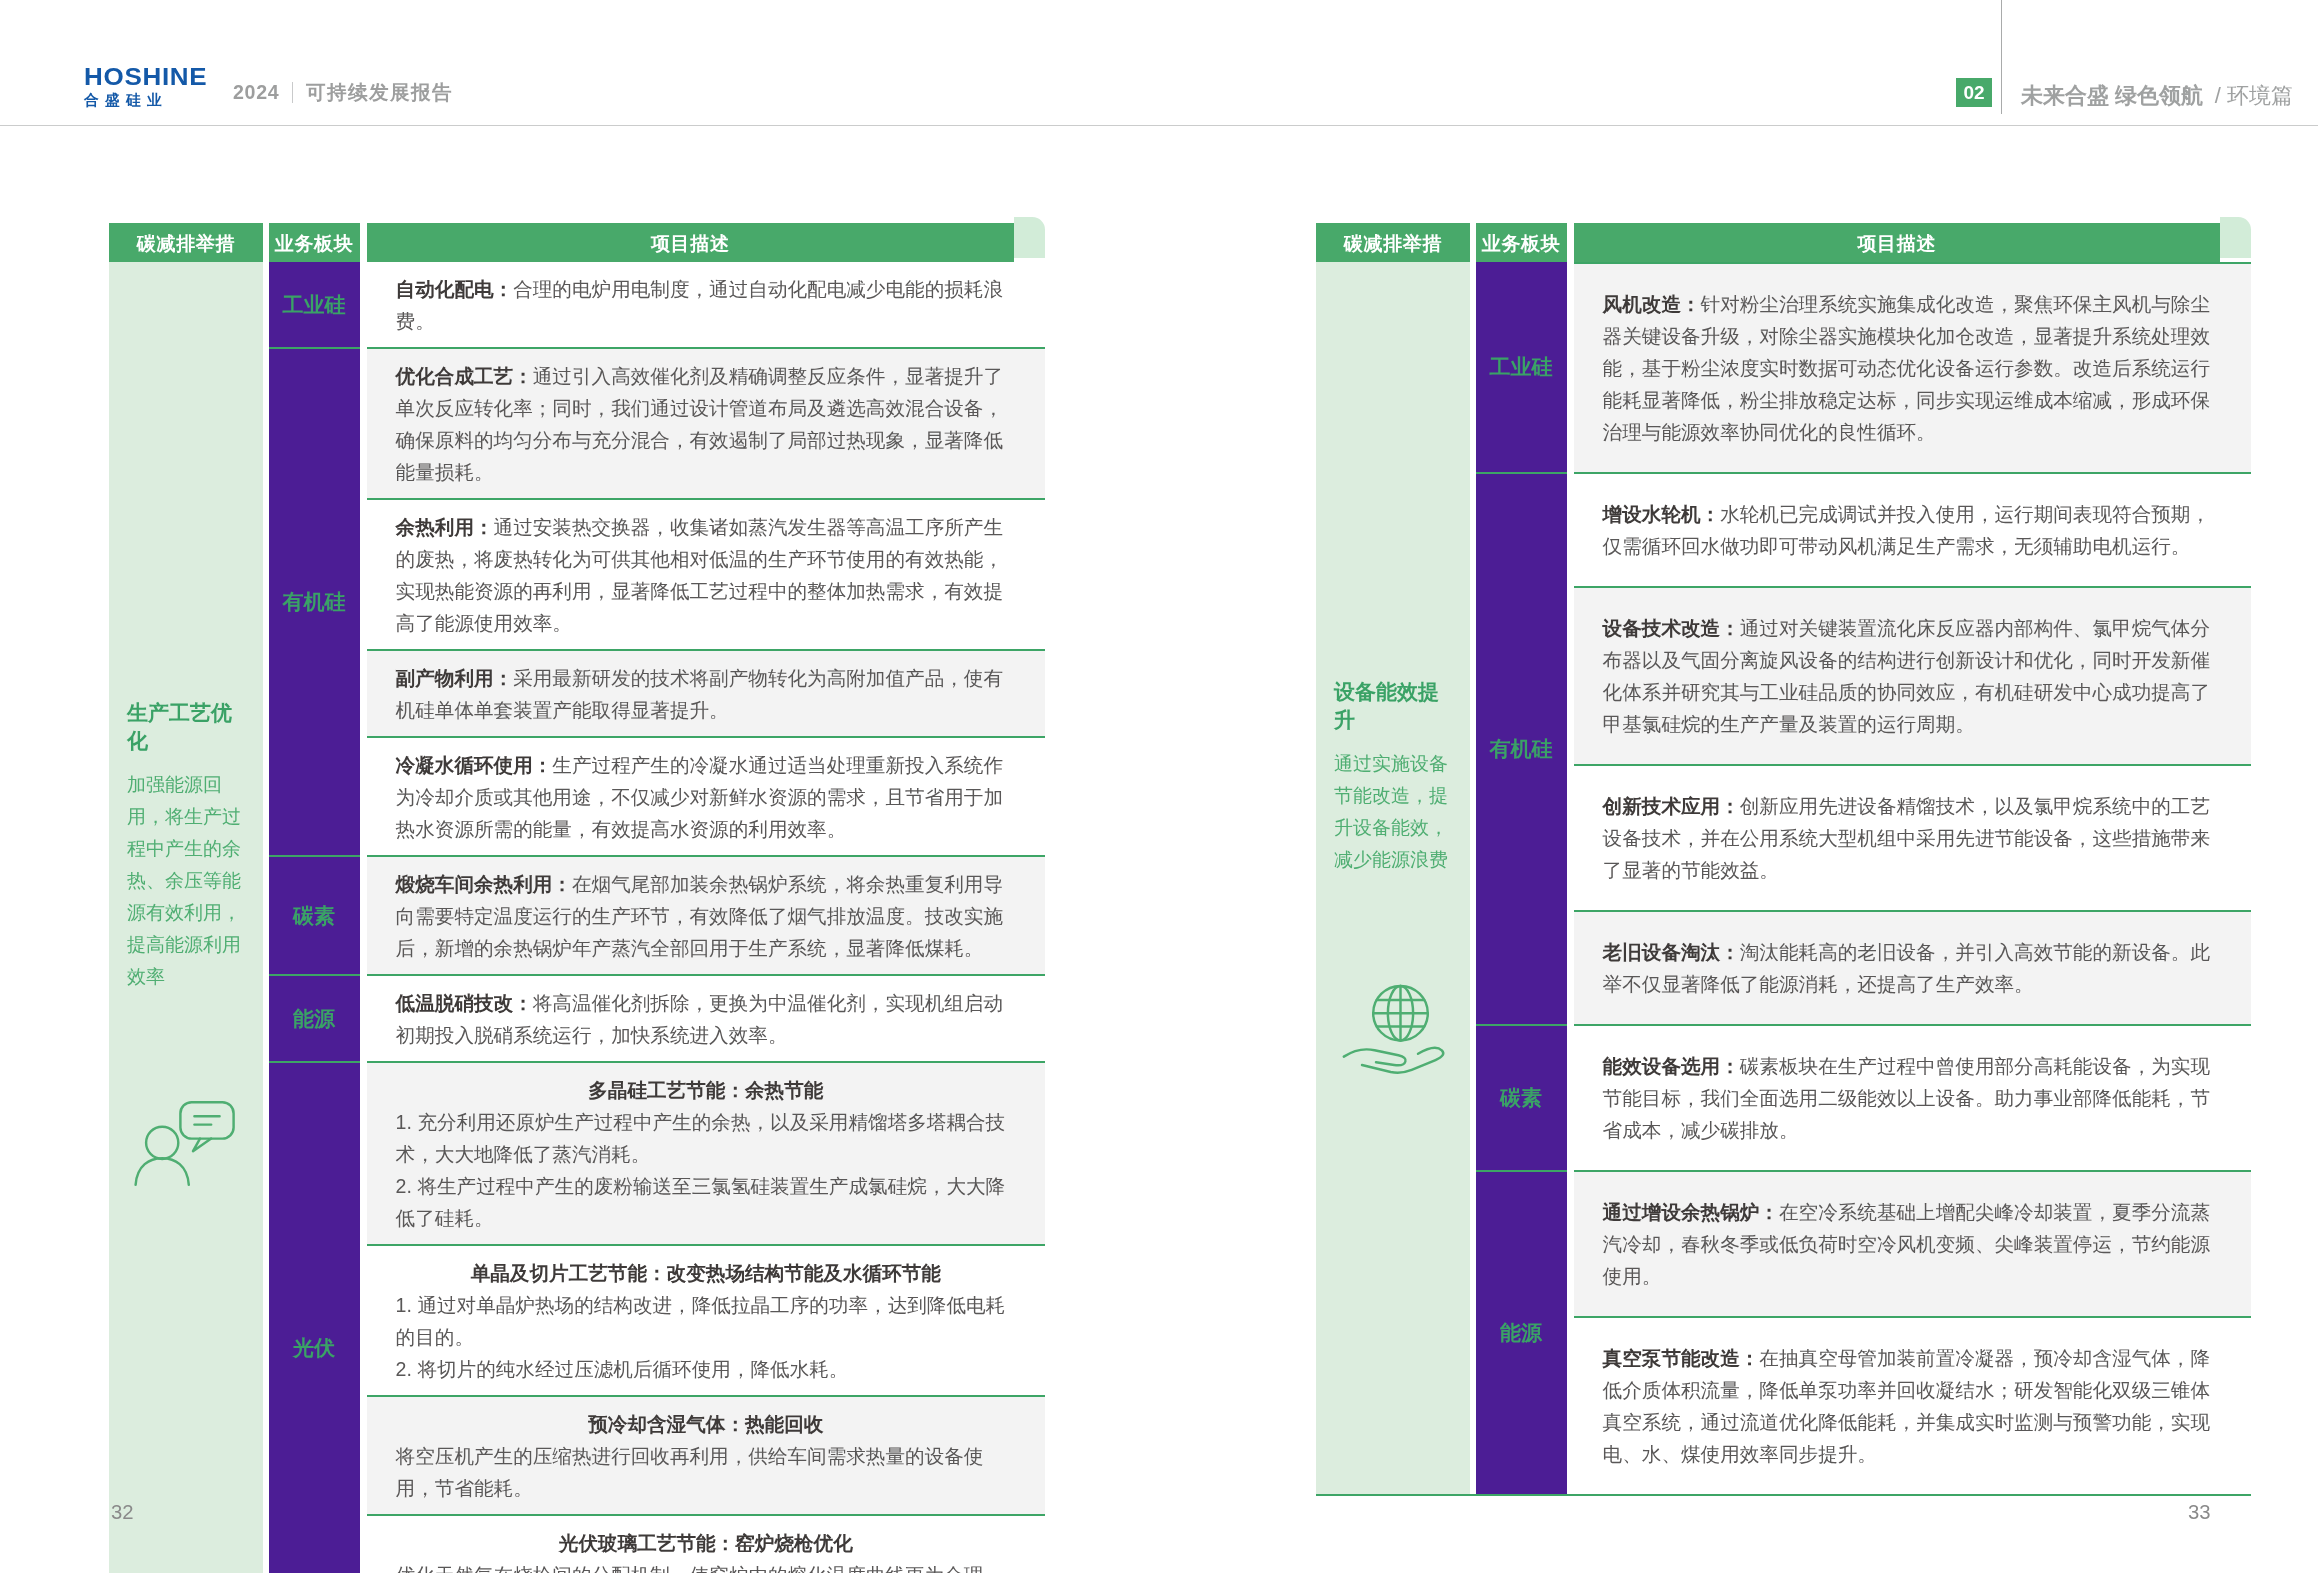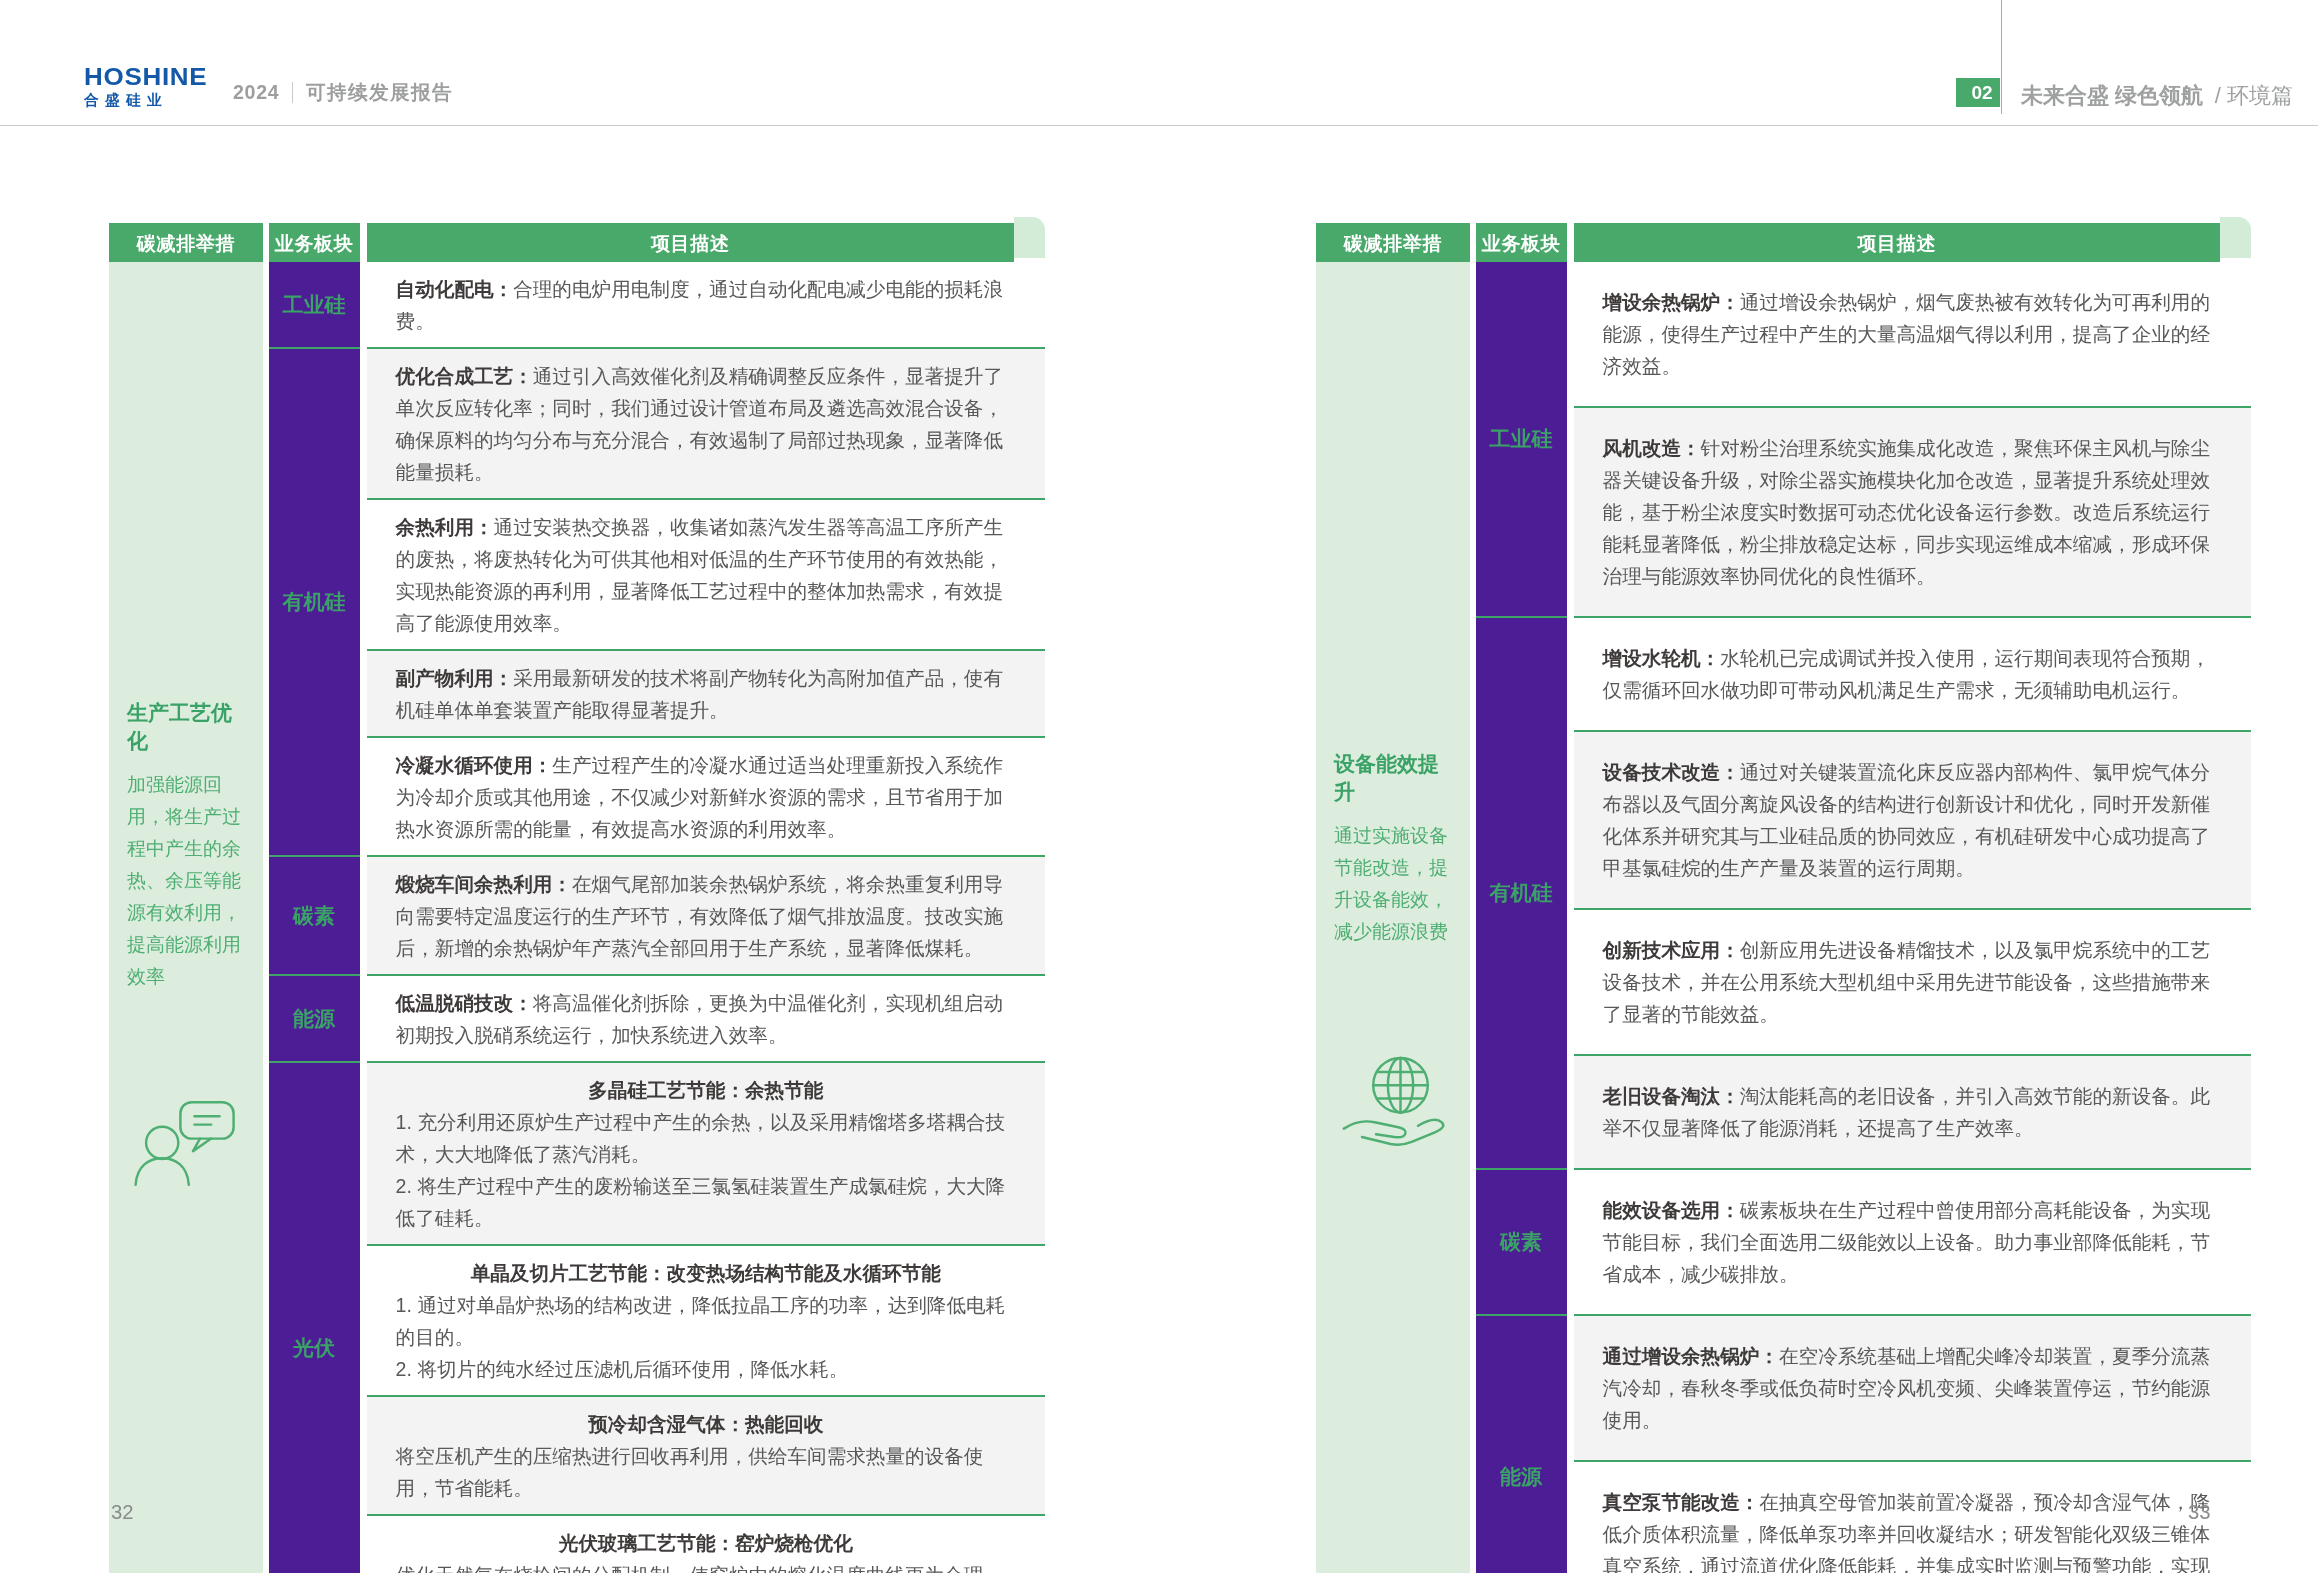--- a/index.html
+++ b/index.html
@@ -13,21 +13,21 @@
   
   .logo{position:absolute;left:84px;top:64px;color:#1459a8;line-height:1;}
   .logo .en{font-size:26px;font-weight:900;letter-spacing:0.7px;transform:scaleY(.92);display:block;}
   .logo .cn{font-size:14.7px;font-weight:bold;letter-spacing:6.3px;display:block;margin-top:2.8px;white-space:nowrap;}
   .meta{position:absolute;left:233px;top:79px;display:flex;align-items:center;color:#9d9e9e;}
   .meta .yr{font-size:19.6px;font-weight:bold;letter-spacing:0.7px;}
   .meta .vdiv{width:1.4px;height:21px;background:#c9cacb;margin:0 12.6px;}
   .meta .rpt{font-size:19.6px;font-weight:bold;letter-spacing:1.4px;}
   .hrule{position:absolute;left:0;right:0;top:125px;height:0.7px;background:#cbcccc;}
   .chapbadge{position:absolute;left:1956px;top:78px;width:36px;height:29px;background:#48a96a;
-    color:#fff;font-size:19px;font-weight:bold;display:flex;align-items:center;justify-content:center;padding-left:8px;}
+    color:#fff;font-size:19px;font-weight:bold;display:flex;align-items:center;justify-content:center;}
   .headvline{position:absolute;left:2001px;top:0;width:1.4px;height:114px;background:#a9abab;}
   .chaptitle{position:absolute;left:2021px;top:81px;font-size:22px;color:#9fa1a1;white-space:nowrap;}
   .chaptitle .main{font-weight:bold;}
   .chaptitle .sub{font-weight:normal;margin-left:5.6px;}
 
   
   .pagenum{position:absolute;top:1501px;font-size:20.3px;color:#8a8a8a;}
   .pagenum.l{left:111px;} .pagenum.r{left:2188px;}
 
   
@@ -168,23 +168,20 @@
             <svg width="119" height="98" viewBox="0 0 170 140" fill="none" stroke="#4fae72" stroke-width="3.5" stroke-linecap="round" stroke-linejoin="round">
               <circle cx="95" cy="46" r="39"></circle>
               <ellipse cx="95" cy="46" rx="18" ry="39"></ellipse>
               <path d="M95 7 V85 M56 46 H134 M61 27 H129 M61 65 H129"></path>
               <path d="M14 108 q22 -14 44 -9 l34 7 q12 3 10 9 q-2 7 -16 5 l-26 -4"></path>
               <path d="M120 104 q24 -14 34 -5 q7 7 -9 14 l-34 14 q-15 6 -30 3 l-41 -10"></path>
             </svg>
           </div>
         </div>
         <div class="c2" style="grid-row: 1 / span 2;">工业硅</div>
-        <div class="c3" style="grid-row: 1;">
-          <p><span class="bt">增设余热锅炉：</span><span>通过增设余热锅炉，烟气废热被有效转化为可再利用的能源，使得生产过程中产生的大量高温烟气得以利用，提高了企业的经济效益。</span></p>
-        </div>
         <div class="c3 stripe bordered" style="grid-row: 2;">
           <p><span class="bt">风机改造：</span><span>针对粉尘治理系统实施集成化改造，聚焦环保主风机与除尘器关键设备升级，对除尘器实施模块化加仓改造，显著提升系统处理效能，基于粉尘浓度实时数据可动态优化设备运行参数。改造后系统运行能耗显著降低，粉尘排放稳定达标，同步实现运维成本缩减，形成环保治理与能源效率协同优化的良性循环。</span></p>
         </div>
         <div class="c2 bordered" style="grid-row: 3 / span 4;">有机硅</div>
         <div class="c3 bordered" style="grid-row: 3;">
           <p><span class="bt">增设水轮机：</span><span>水轮机已完成调试并投入使用，运行期间表现符合预期，仅需循环回水做功即可带动风机满足生产需求，无须辅助电机运行。</span></p>
         </div>
         <div class="c3 stripe bordered" style="grid-row: 4;">
           <p><span class="bt">设备技术改造：</span><span>通过对关键装置流化床反应器内部构件、氯甲烷气体分布器以及气固分离旋风设备的结构进行创新设计和优化，同时开发新催化体系并研究其与工业硅品质的协同效应，有机硅研发中心成功提高了甲基氯硅烷的生产产量及装置的运行周期。</span></p>
         </div>

